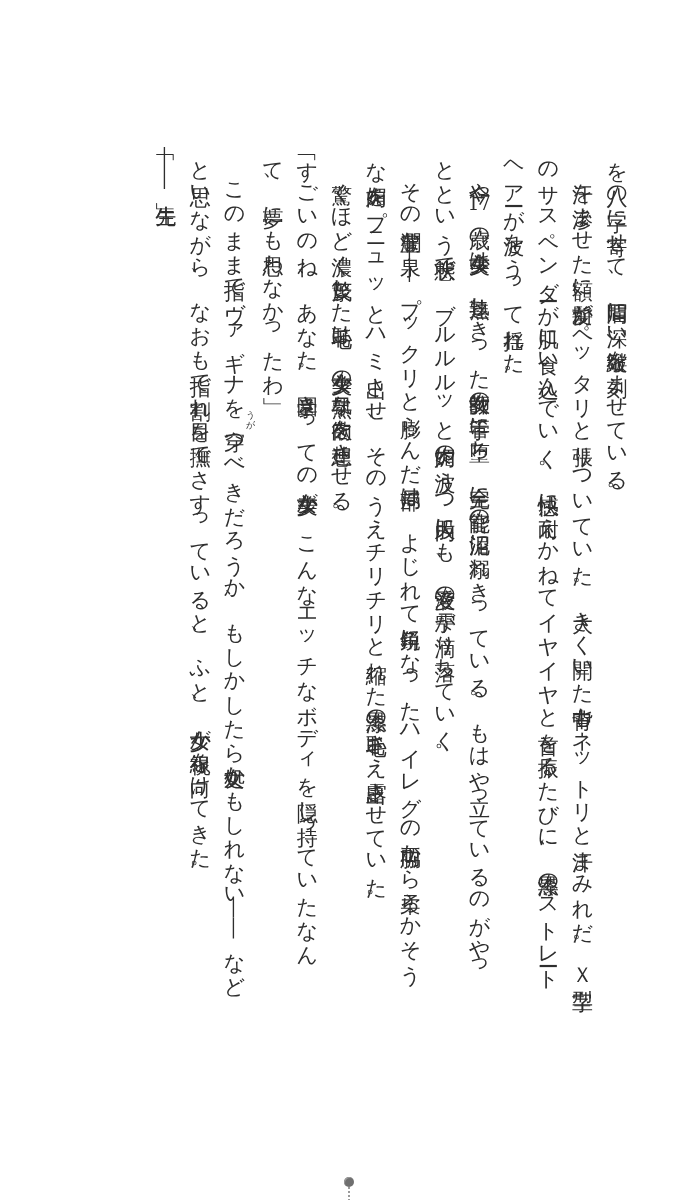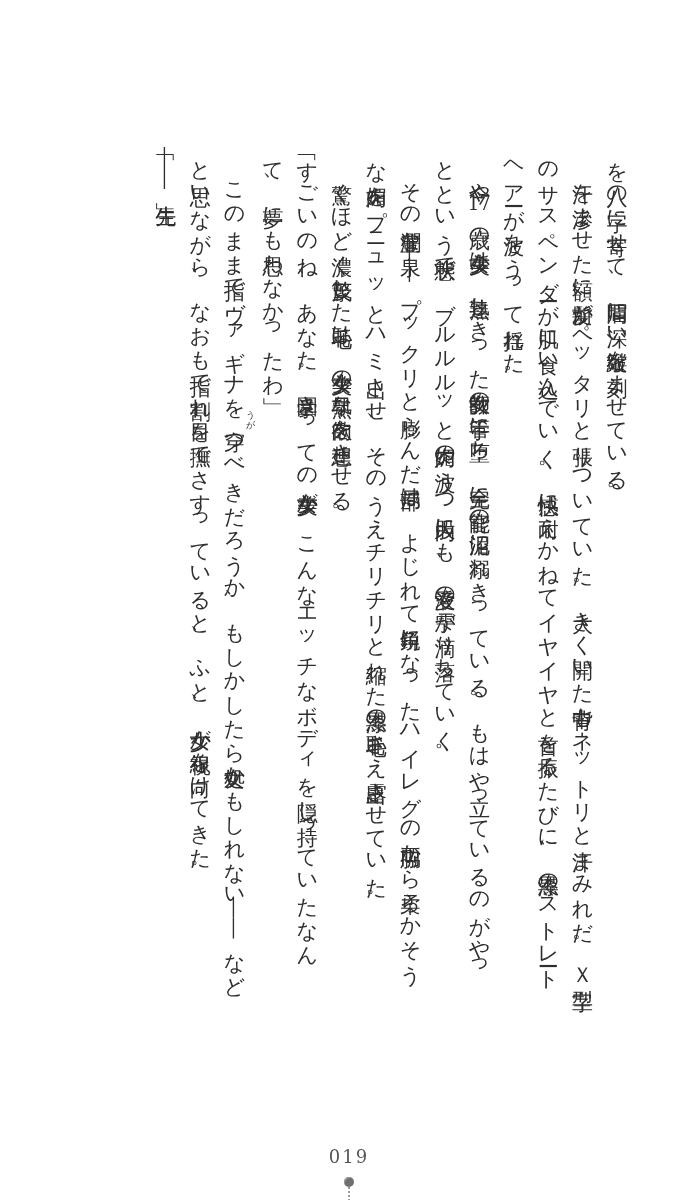--- a/index.html
+++ b/index.html
@@ -93,20 +93,19 @@
 
     <p class="indent">驚くほど濃く繁茂した恥毛は、美少女の早熟な肉欲を連想させる。</p>
 
     <p>「すごいのね、あなた。学園きっての美少女が、こんなエッチなボディを隠し持っていたなんて、夢にも思わなかったわ」</p>
 
     <p class="indent"><span>このまま指でヴァギナを</span><ruby><span>穿</span><rt>うが</rt></ruby><span>つべきだろうか、もしかしたら処女かもしれない――などと思いながら、なおも指で割れ目を撫でさすっていると、ふと、少女が視線を向けてきた。</span></p>
 
     <p>「――先生」</p>
   </div>
 
-  <div class="page-number">019</div>
 
   <div class="ornament">
     <div class="ornament-dot"></div>
     <div class="ornament-stem"></div>
   </div>
 
 </div>
 
 </body></html>

